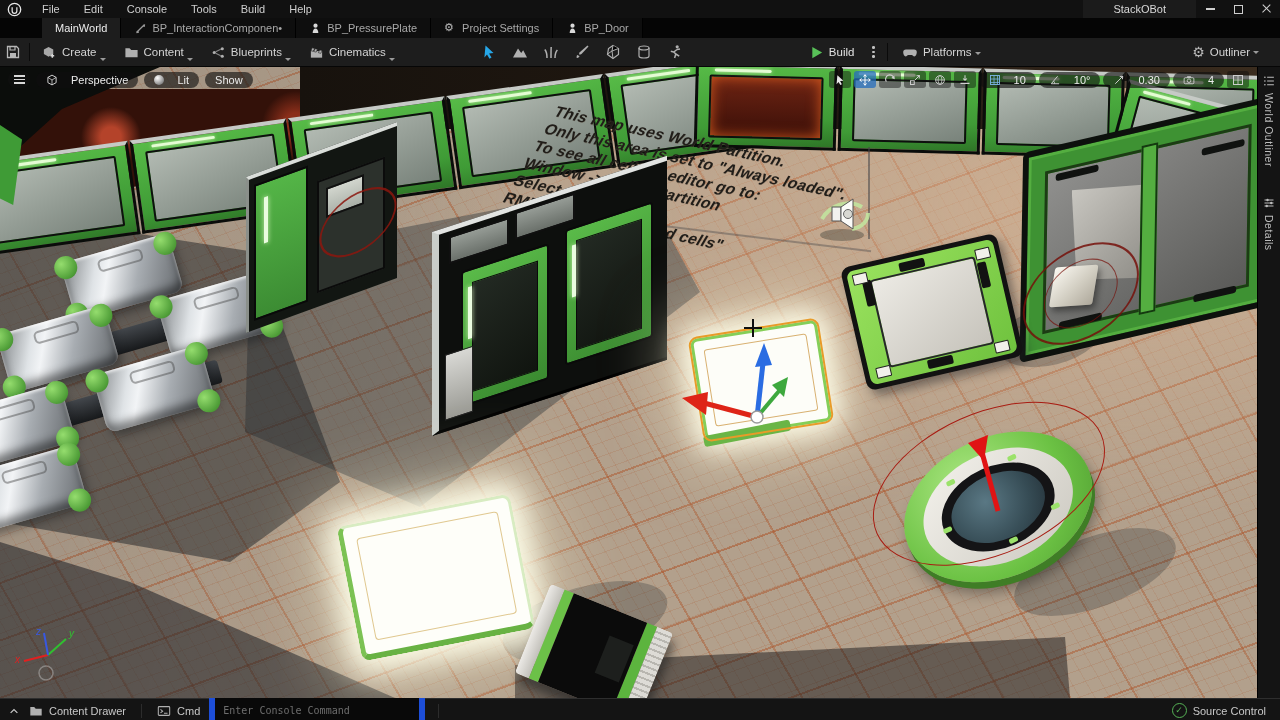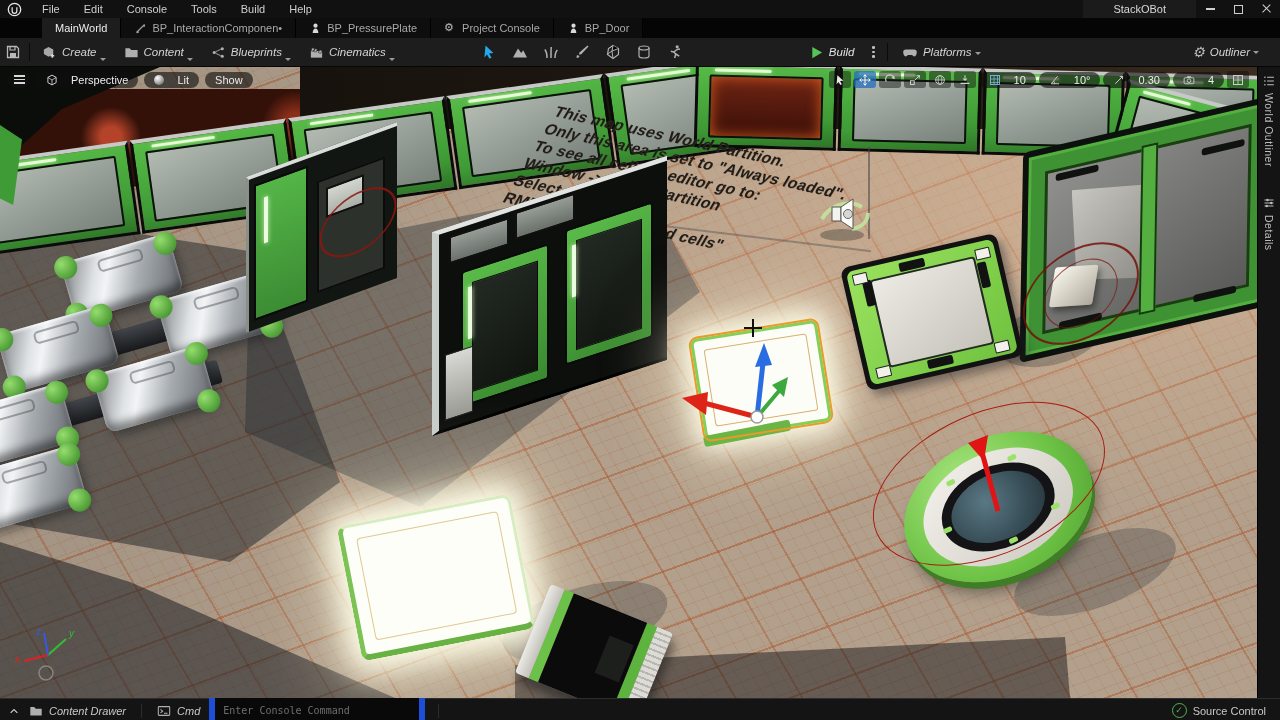--- a/index.html
+++ b/index.html
@@ -26,21 +26,21 @@
   .tabbar{height:20px;background:#050505;display:flex;align-items:flex-end;padding-left:42px;}
   .tab{height:20px;display:flex;align-items:center;gap:5px;padding:0 13px;background:#0e0e0e;
        border-right:1px solid #000;color:#a8a8a8;font-size:11px;white-space:nowrap;}
   .tab.active{background:#1d1d1d;color:#ececec;}
   .ticon{width:13px;height:13px;flex:0 0 auto;}
   .gear-glyph{font-size:11px;color:#b8b8b8;line-height:1;}
 
   
   .toolbar{height:28px;background:#1d1d1d;border-bottom:1px solid #060606;display:flex;align-items:center;
            color:#d4d4d4;font-size:11.5px;}
-  .tbtn{display:flex;align-items:center;gap:5px;padding:0 9px;height:100%;cursor:default;font-style:italic;}
+  .tbtn{display:flex;align-items:center;gap:5px;padding:0 9px;height:100%;cursor:default;}
   .tbtn .caret{width:0;height:0;border-left:3px solid transparent;border-right:3px solid transparent;
                border-top:3px solid #9a9a9a;align-self:flex-end;margin:0 0 5px -2px;}
   .icon-btn{width:26px;height:24px;display:flex;align-items:center;justify-content:center;border-radius:3px;}
   .tsep{width:1px;height:18px;background:#0a0a0a;margin:0 3px;}
   .modes{display:flex;gap:5px;margin-left:72px;}
   .play-cluster{display:flex;align-items:center;margin-left:112px;gap:2px;}
   .kebab{display:flex;flex-direction:column;gap:2px;padding:0 7px;}
   .kebab i{width:2.5px;height:2.5px;border-radius:50%;background:#c2c2c2;}
   .settings-cluster{margin-left:auto;display:flex;align-items:center;padding-right:12px;}
   .play-label{color:#e2e2e2;}
@@ -300,21 +300,21 @@
       <span class="ticon">
         <svg viewBox="0 0 16 16" width="13" height="13">
             <circle cx="8" cy="4.5" r="2.6" fill="#d8d8d8"></circle>
             <path d="M4.5 13.5c0-3.4 1.6-5.6 3.5-5.6s3.5 2.2 3.5 5.6z" fill="#d8d8d8"></path>
           </svg>
       </span>
       <span class="tlabel">BP_PressurePlate</span>
     </div>
     <div class="tab">
       <span class="ticon gear-glyph">⚙</span>
-      <span class="tlabel">Project Console</span>
+      <span class="tlabel">Project Settings</span>
     </div>
     <div class="tab">
       <span class="ticon">
         <svg viewBox="0 0 16 16" width="13" height="13">
             <circle cx="8" cy="4.5" r="2.6" fill="#d8d8d8"></circle>
             <path d="M4.5 13.5c0-3.4 1.6-5.6 3.5-5.6s3.5 2.2 3.5 5.6z" fill="#d8d8d8"></path>
           </svg>
       </span>
       <span class="tlabel">BP_Door</span>
     </div>

